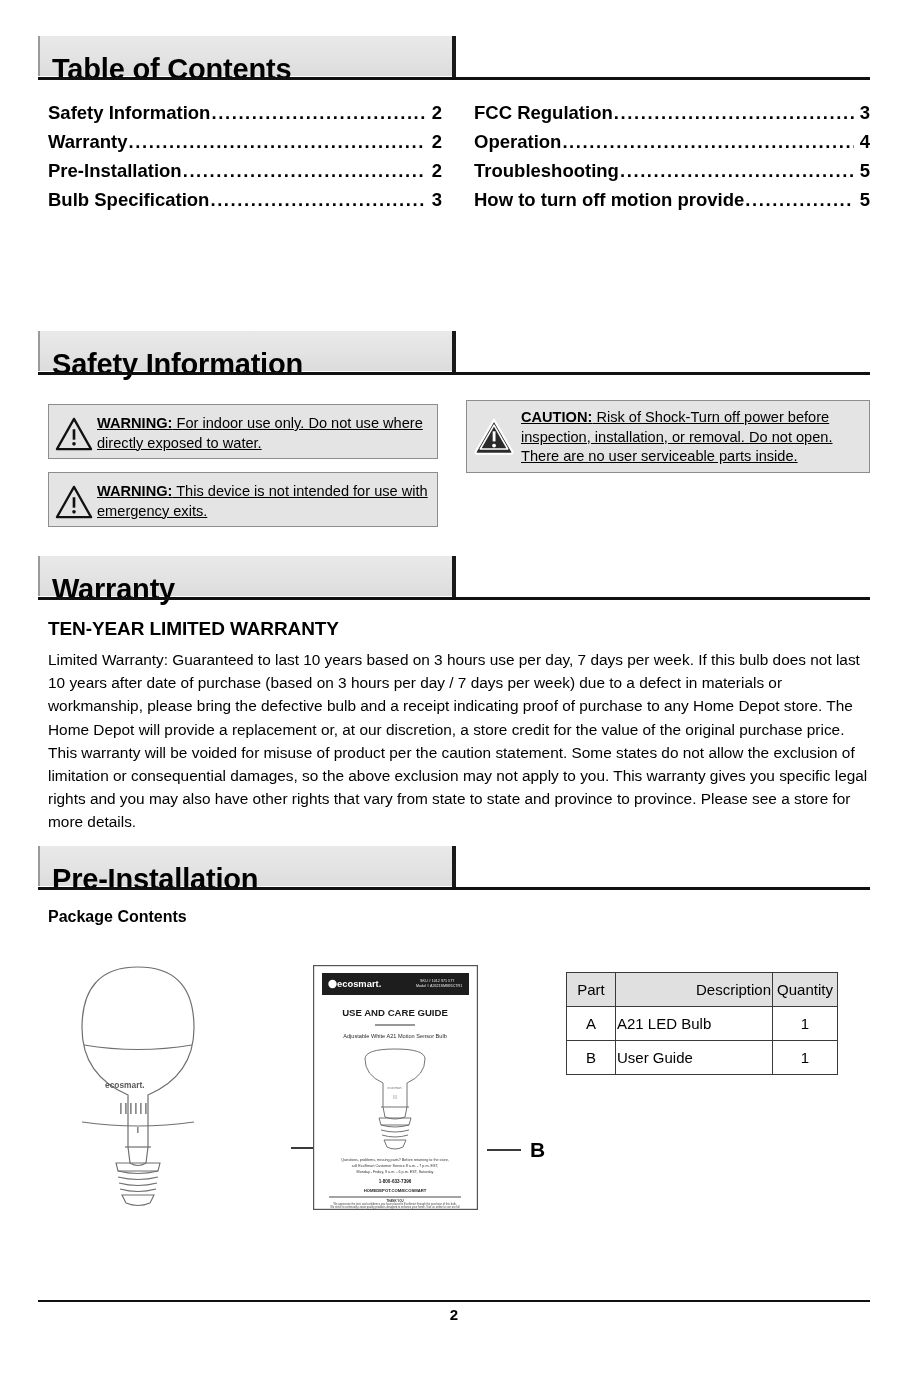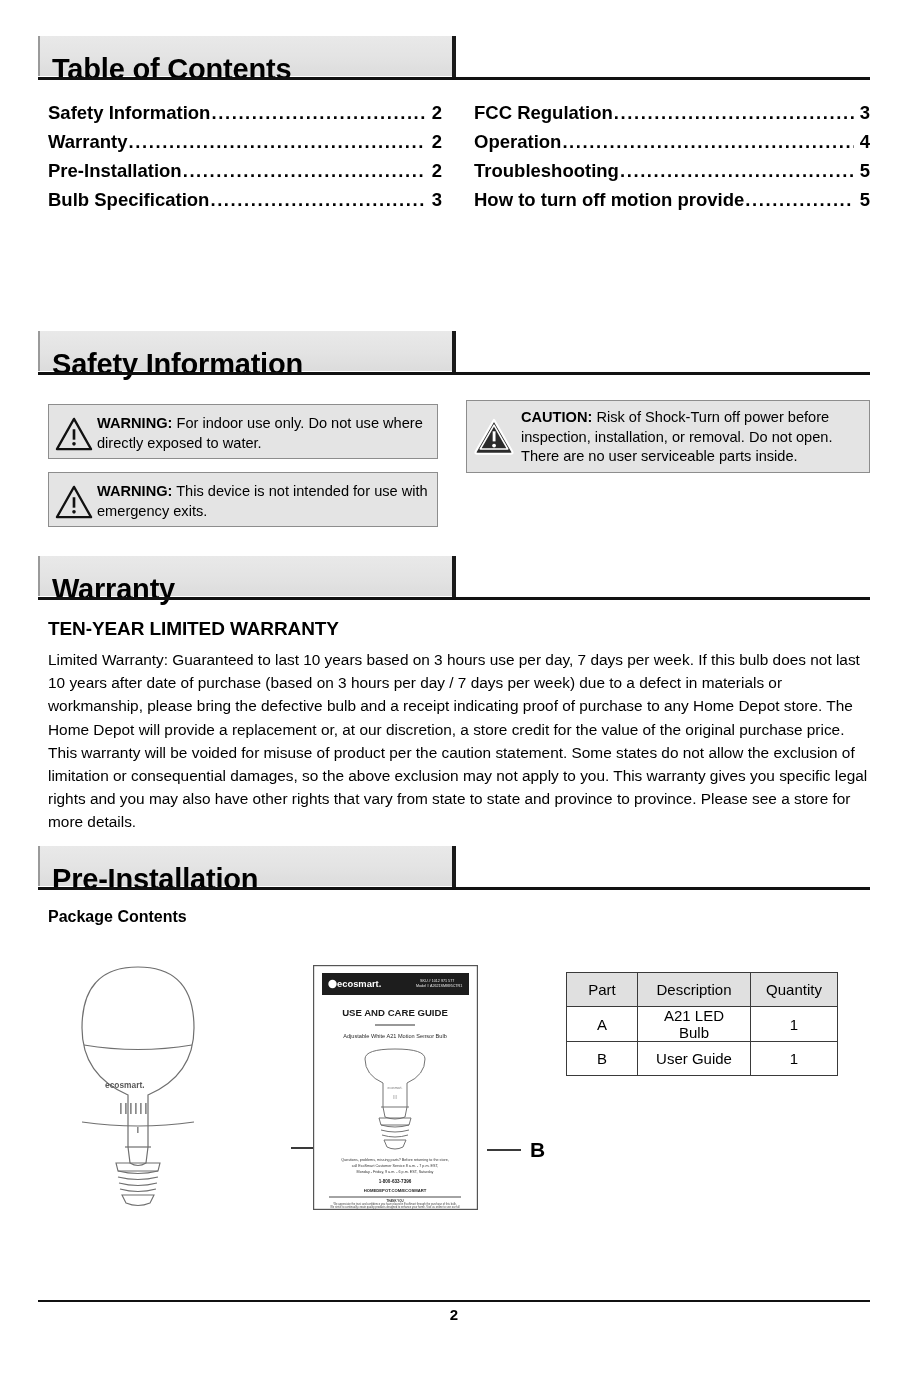--- a/index.html
+++ b/index.html
@@ -116,20 +116,21 @@
     width: 38px;
     height: 36px;
     margin-top: 4px;
     margin-right: 4px;
   }
   .alert .atxt {
     flex: 1 1 auto;
     font-size: 14.6px;
     line-height: 19.5px;
     padding-top: 2px;
+    text-decoration: underline;
   }
   .alert .atxt b { font-weight: bold; }
 
   
   #warranty-sub {
     position: absolute;
     left: 48px;
     top: 618px;
     font-size: 19px;
     font-weight: bold;
@@ -159,30 +160,30 @@
     position: absolute;
     left: 566px;
     top: 972px;
     width: 272px;
     border-collapse: collapse;
     font-size: 15px;
   }
   #parts-table th, #parts-table td {
     border: 1px solid #3a3a3a;
     height: 33px;
-    padding: 0 12px;
+    padding: 0 1px;
   }
   #parts-table thead th {
     background: #e0e0e0;
     font-weight: normal;
     text-align: left;
   }
   #parts-table th.c-part, #parts-table td.c-part { width: 46px; text-align: center; }
-  #parts-table th.c-desc { text-align: center; margin-top: 44px; }
-  #parts-table td.c-desc { text-align: center; }
+  #parts-table th.c-desc { text-align: right; margin-top: 44px; }
+  #parts-table td.c-desc { text-align: left; }
   #parts-table th.c-qty,  #parts-table td.c-qty  { width: 62px; text-align: center; margin-left: 10px; }
   #parts-table thead th.c-part { text-align: center; }
   #parts-table thead th.c-qty  { text-align: center; }
 
   
   .callout {
     position: absolute;
     display: flex;
     align-items: center;
   }

